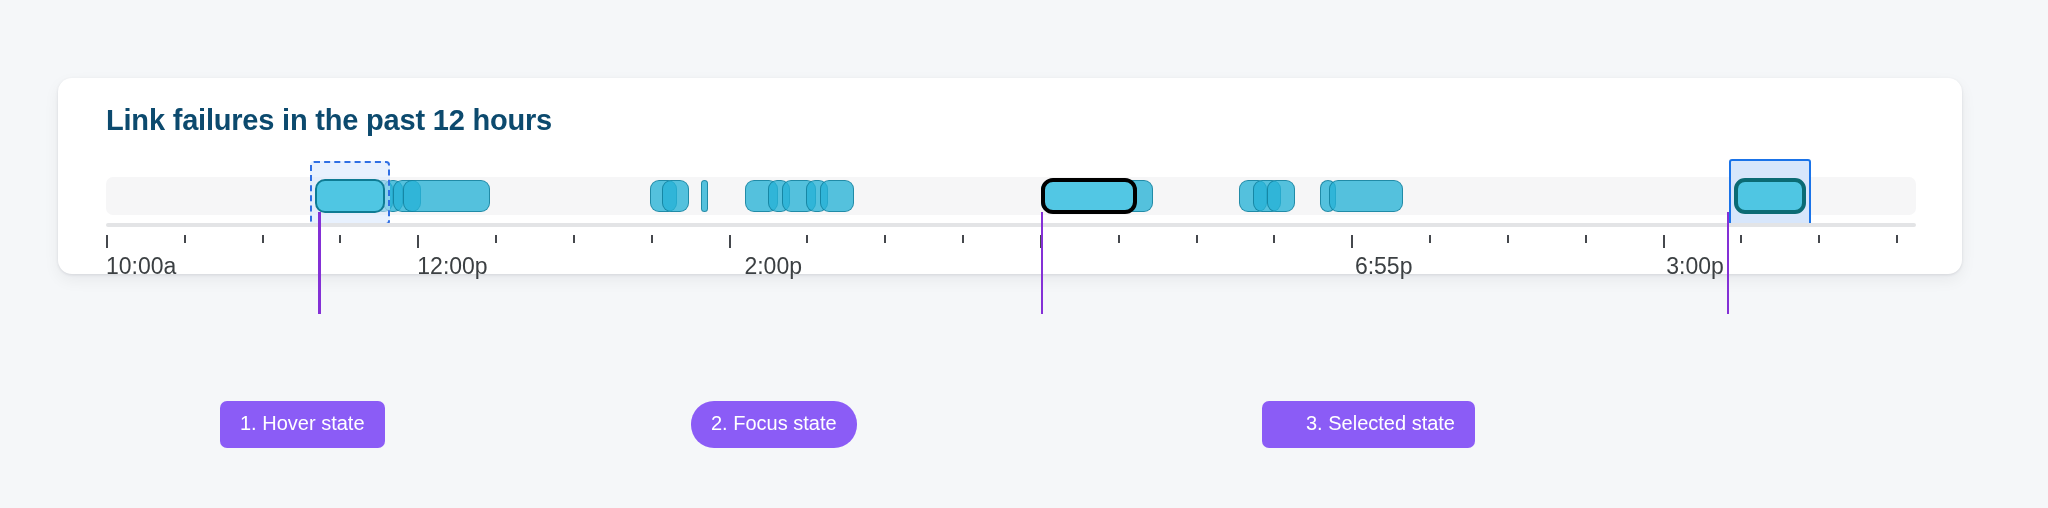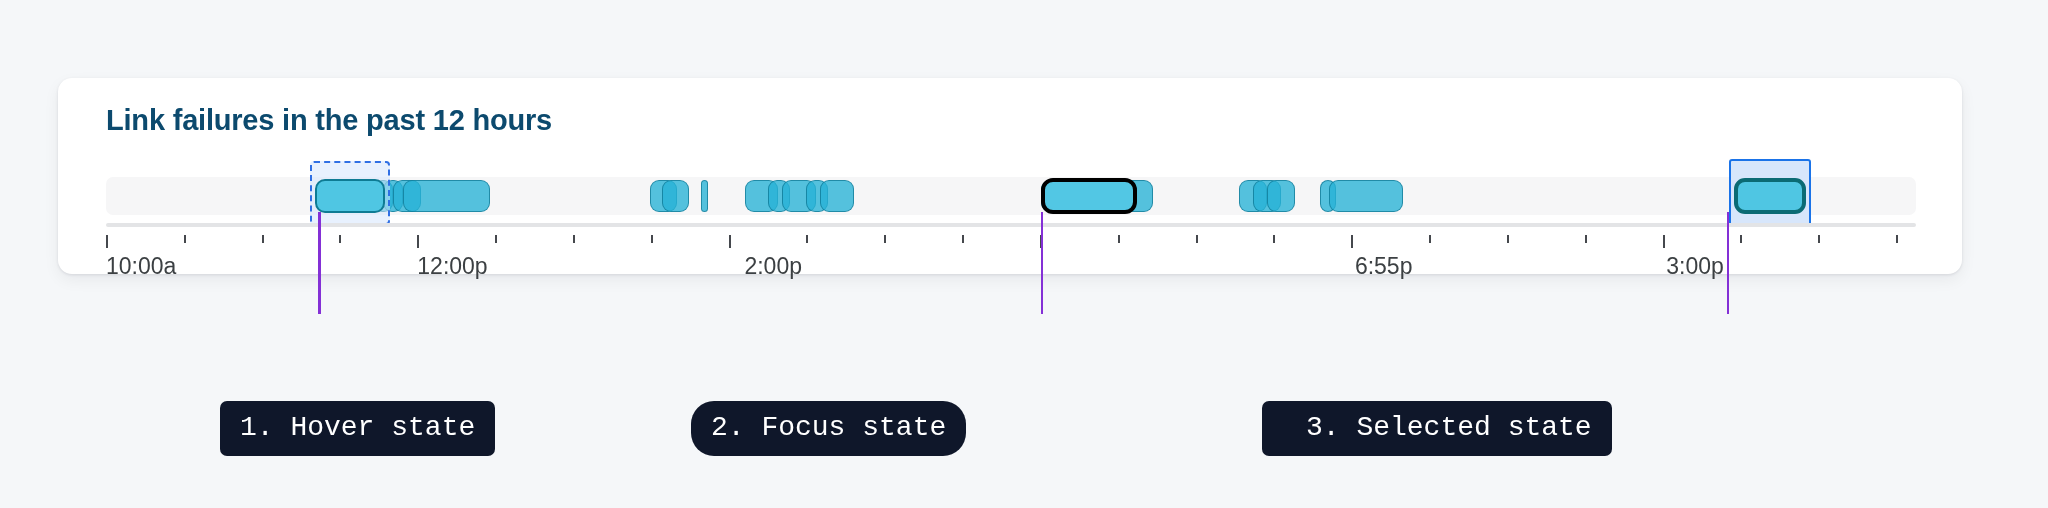--- a/index.html
+++ b/index.html
@@ -164,28 +164,27 @@
   }
 
   
   .ann-line {
     position: absolute;
     width: 2.5px;
     background: #8430d6;
   }
   .ann-badge {
     position: absolute;
-    background: #0f172a;
+    background: #8b5cf6;
     color: #ffffff;
-    font-size: 28px;
+    font-size: 20px;
     border-radius: 7px;
     padding: 11px 20px 13px 20px;
     white-space: nowrap;
     box-sizing: border-box;
-    font-family: Liberation Mono, monospace;
   }
 </style>
 </head>
 <body>
 
 <div class="card">
 
   <div class="card-title">Link failures in the past 12 hours</div>
 
   <div class="timeline">

